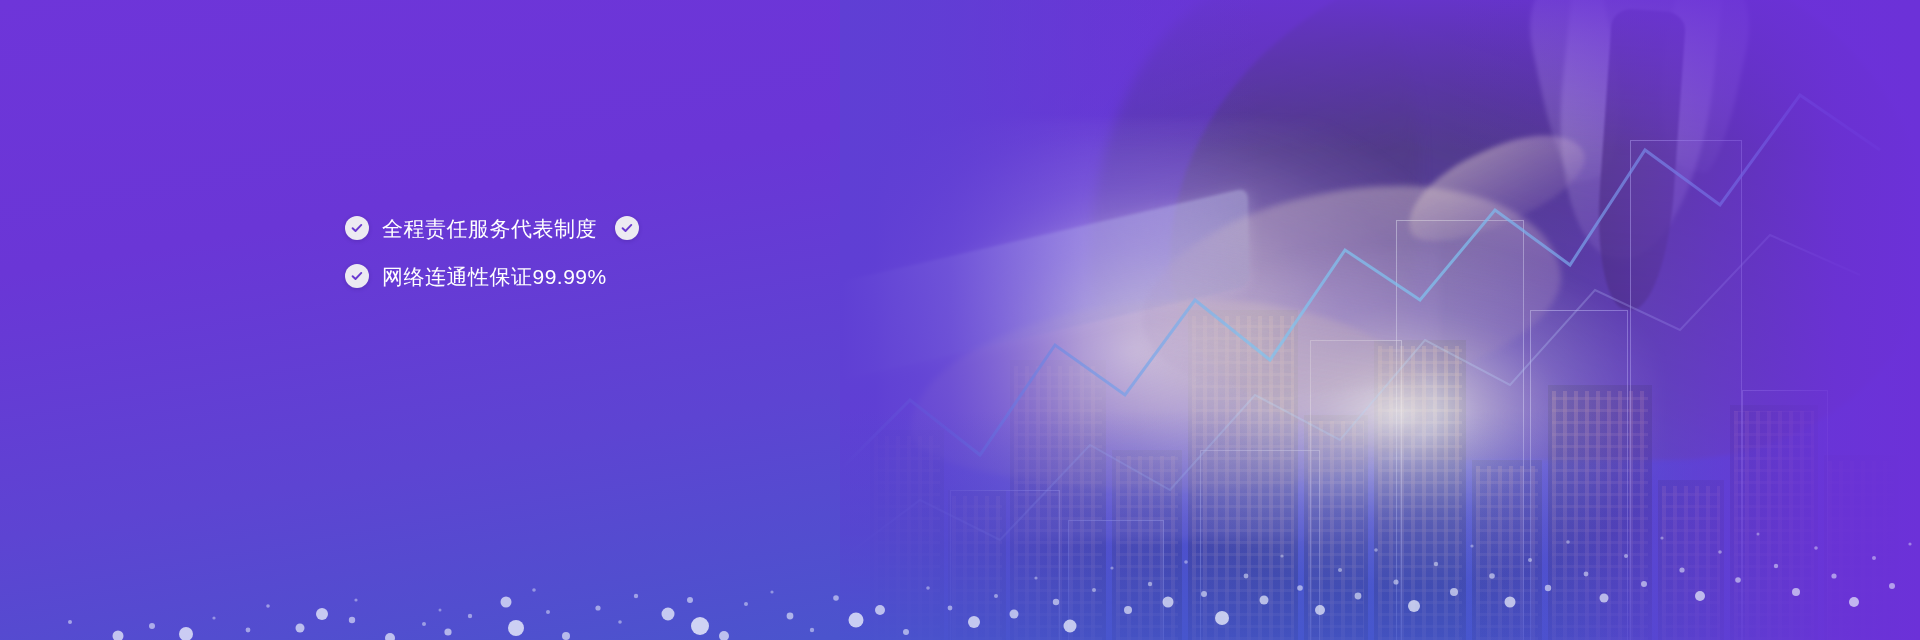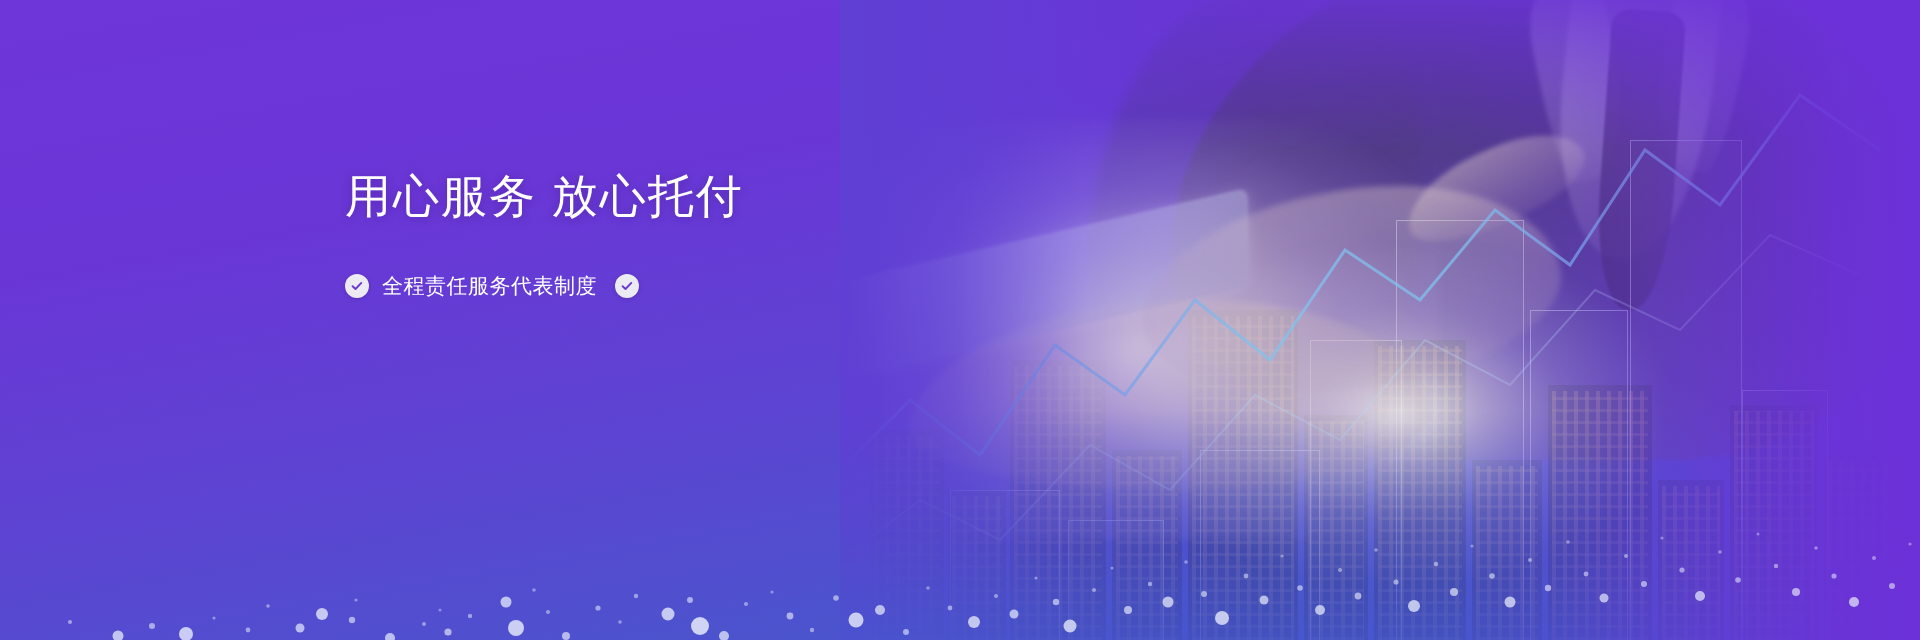--- a/index.html
+++ b/index.html
@@ -301,21 +301,20 @@
         <circle cx="1834" cy="126" r="2.6" opacity=".55"></circle>
       <circle cx="1854" cy="152" r="5.0" opacity=".70"></circle>
         <circle cx="1874" cy="108" r="2.0" opacity=".48"></circle>
       <circle cx="1892" cy="136" r="3.0" opacity=".58"></circle>
         <circle cx="1910" cy="94" r="1.6" opacity=".42"></circle>
     </g>
   </svg>
 
   <div class="content">
 
-    <div class="headline">用心服务 放心托付</div>
 
     <div class="features">
 
       <div class="frow">
         <div class="fitem first">
           <span class="check">
             <svg width="14" height="14" viewBox="0 0 14 14" aria-hidden="true">
               <path d="M2.6 7.2 L5.5 10 L11.3 3.9" fill="none" stroke="#6A3AD0" stroke-width="1.9" stroke-linecap="round" stroke-linejoin="round"></path>
             </svg>
           </span>
@@ -324,17 +323,25 @@
         <div class="fitem">
           <span class="check">
             <svg width="14" height="14" viewBox="0 0 14 14" aria-hidden="true">
               <path d="M2.6 7.2 L5.5 10 L11.3 3.9" fill="none" stroke="#6A3AD0" stroke-width="1.9" stroke-linecap="round" stroke-linejoin="round"></path>
             </svg>
           </span>
         </div>
       </div>
 
       <div class="frow">
+        <div class="fitem">
+          <span class="check">
+            <svg width="14" height="14" viewBox="0 0 14 14" aria-hidden="true">
+              <path d="M2.6 7.2 L5.5 10 L11.3 3.9" fill="none" stroke="#6A3AD0" stroke-width="1.9" stroke-linecap="round" stroke-linejoin="round"></path>
+            </svg>
+          </span>
+          <span class="flabel">网络连通性保证99.99%</span>
+        </div>
       </div>
 
     </div>
   </div>
 </div>
 
 </body></html>

